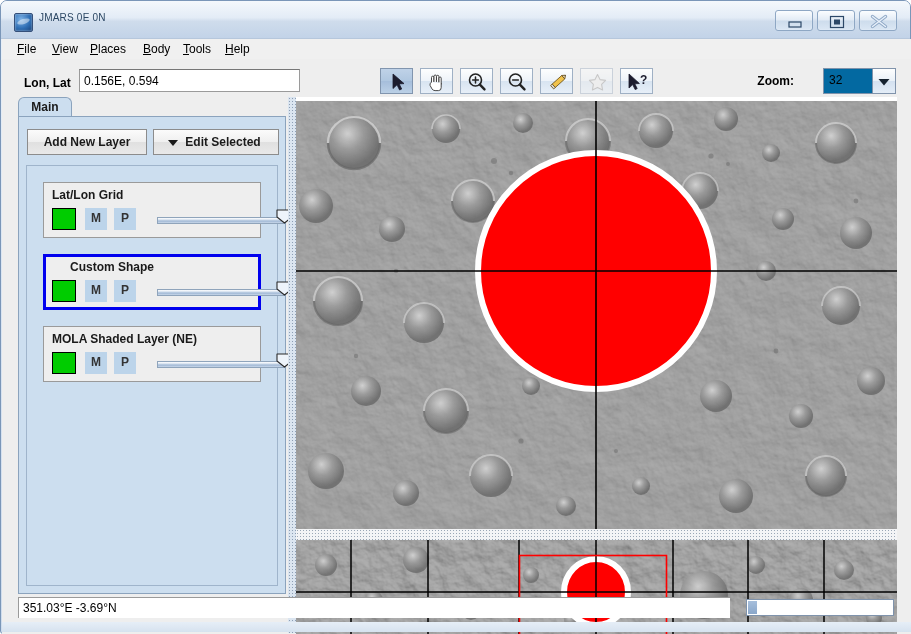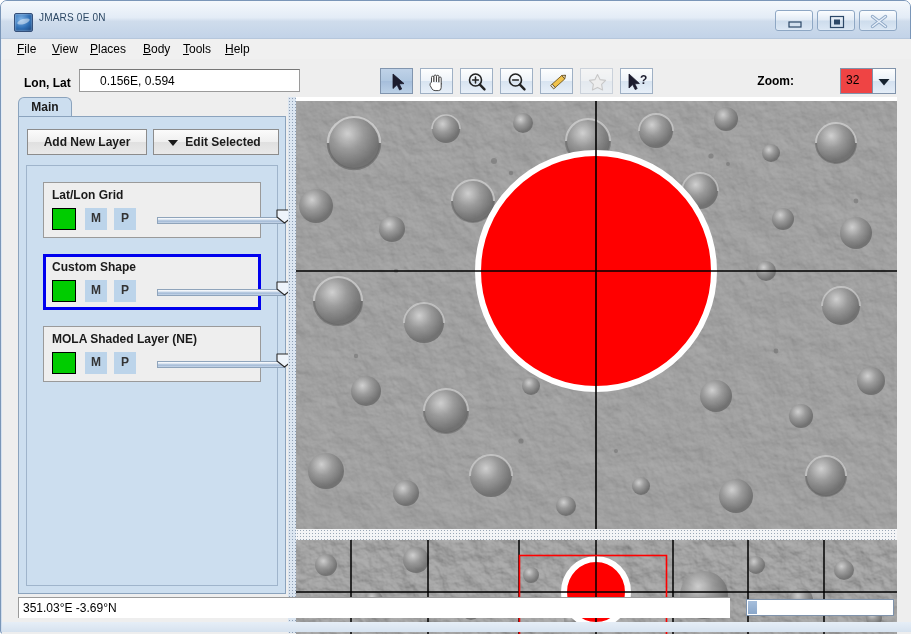--- a/index.html
+++ b/index.html
@@ -102,21 +102,21 @@
   #lonlat-input {
     position: absolute; left: 77px; top: 10px;
     width: 221px; height: 23px;
     box-sizing: border-box;
     background: #ffffff;
     border: 1px solid #9a9a9a;
     border-top-color: #767676;
     font-family: "Liberation Sans", sans-serif;
     font-size: 12px;
     color: #000;
-    padding: 0 20px;
+    padding: 0 4px;
     line-height: 21px;
     outline: none;
   }
 
   
   .tbtn {
     position: absolute; top: 9px;
     width: 33px; height: 26px;
     box-sizing: border-box;
     border: 1px solid #9fb0c4;
@@ -128,24 +128,24 @@
   }
   .tbtn.disabled { opacity: 0.45; }
   .tbtn svg { position:absolute; left:0; top:0; }
 
   #zoom-label {
     position: absolute; right: 117px; top: 15px;
     font-size: 12px; font-weight: bold; color: #000; margin-left: 24px;
   }
   #zoom-combo {
     position: absolute; right: 15px; top: 9px;
-    width: 56px; height: 26px;
+    width: 73px; height: 26px;
     box-sizing: border-box;
     border: 1px solid #8093ab;
-    background: #ef4444;
+    background: #0369a1;
   }
   #zoom-value {
     position: absolute; left: 5px; top: 4px;
     font-size: 12px; color: #000;
   }
   #zoom-arrowbtn {
     position: absolute; right: 0; top: 0;
     width: 22px; height: 24px;
     background: linear-gradient(to bottom, #fdfefe 0%, #eaf1f8 48%, #d4e1f0 52%, #e4edf7 100%);
     border-left: 1px solid #8093ab;
@@ -216,21 +216,21 @@
   }
   .layer-row.selected {
     border: 3px solid #0000ee;
   }
   .layer-name {
     position: absolute; left: 8px; top: 5px;
     font-size: 12px; font-weight: bold;
     color: #1a1a1a;
     white-space: nowrap;
   }
-  .layer-row.selected .layer-name { left: 6px; top: 3px; }
+  .layer-row.selected .layer-name { left: 24px; top: 3px; }
   .layer-swatch {
     position: absolute; left: 8px; top: 25px;
     width: 24px; height: 22px;
     box-sizing: border-box;
     background: #00cc00;
     border: 1px solid #000;
   }
   .layer-row.selected .layer-swatch { left: 6px; top: 23px; }
   .layer-mbtn, .layer-pbtn {
     position: absolute; top: 25px;

